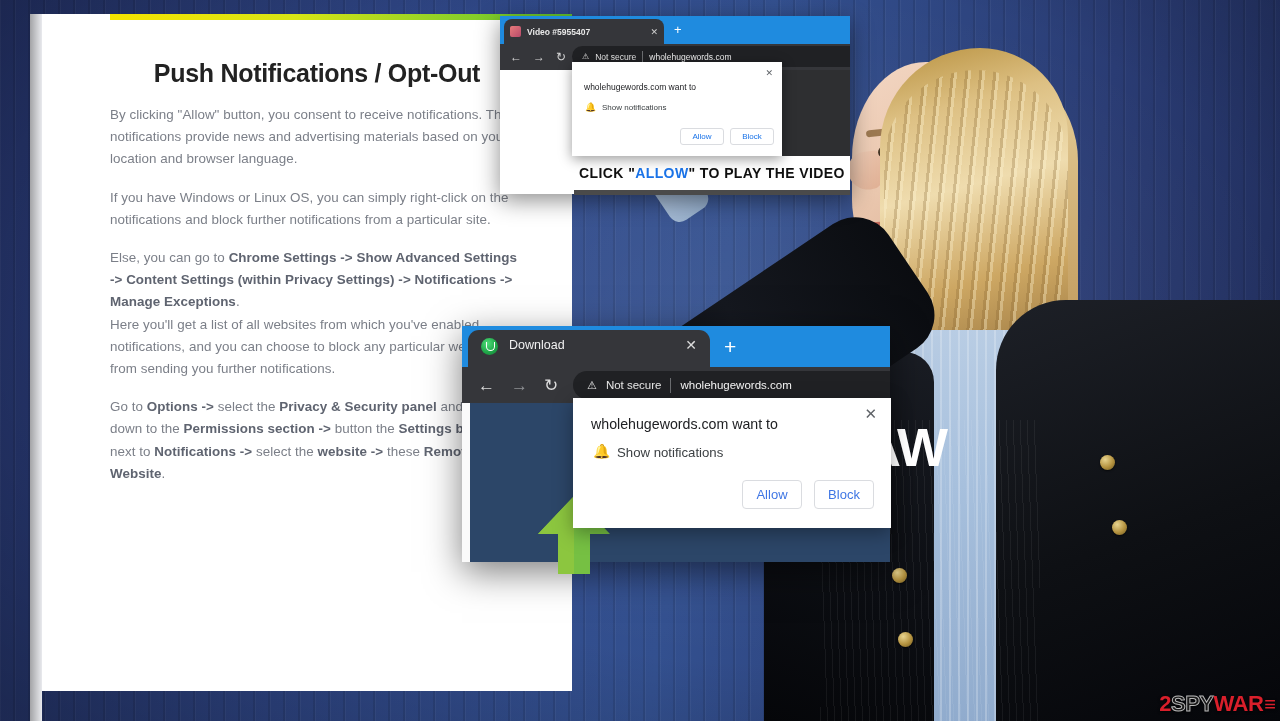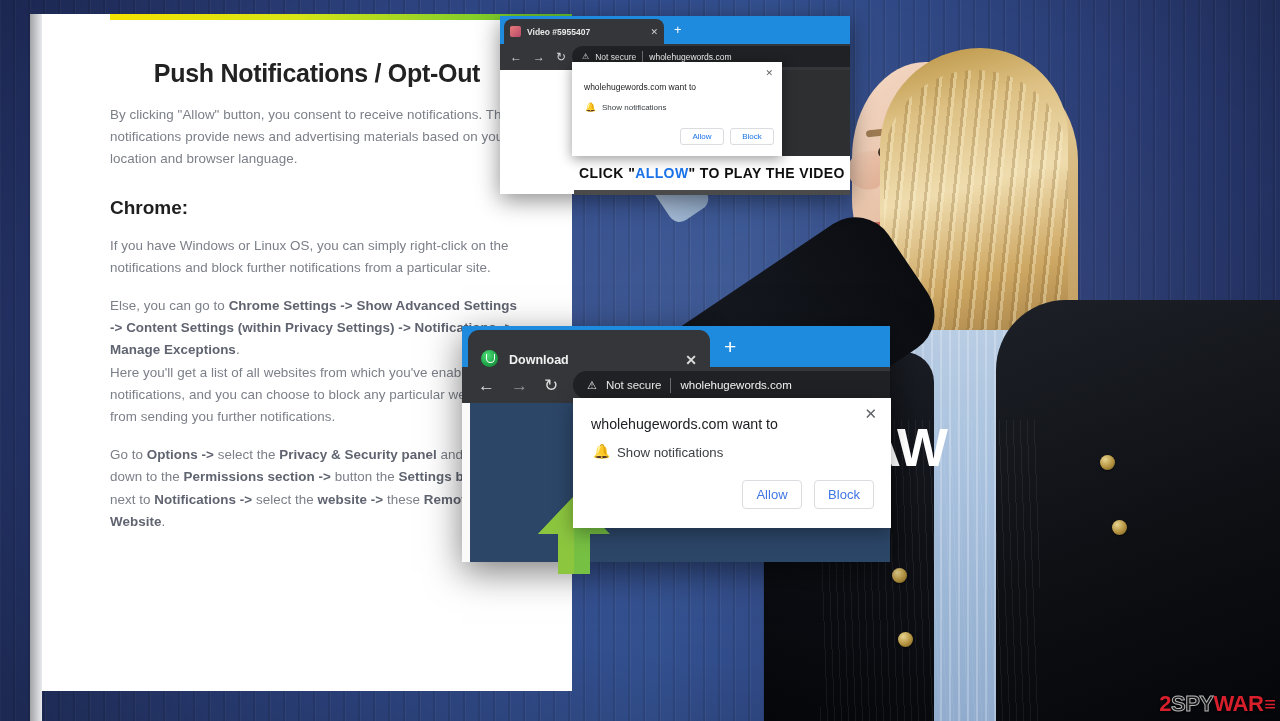--- a/index.html
+++ b/index.html
@@ -246,21 +246,21 @@
 
   
   .win-lg {
     position: absolute; left: 462px; top: 326px; width: 428px; height: 236px;
     box-shadow: 0 10px 34px rgba(0,0,0,.50);
   }
   .lg-tabstrip { position: absolute; left:0; top:0; width: 428px; height: 41px; background: #1f8bdf; }
   .lg-tab {
     position: absolute; left: 6px; top: 4px; width: 242px; height: 37px;
     background: #35363a; border-radius: 11px 11px 0 0;
-    display: flex; align-items: flex-end; padding: 0 13px; gap: 11px; font-weight: bold;
+    display: flex; align-items: flex-start; padding: 8px 13px; gap: 11px;
   }
   .lg-favicon {
     width: 17px; height: 17px; border-radius: 50%; flex: none;
     background: radial-gradient(circle at 38% 32%, #4fdd79 0%, #21a84a 55%, #148036 100%);
     position: relative;
   }
   .lg-favicon::after {
     content: ""; position: absolute; left: 5px; top: 4px; width: 7px; height: 8px;
     border: 1.6px solid #ffffff; border-top: none; border-radius: 0 0 5px 5px;
   }
@@ -362,21 +362,20 @@
 
   <div class="doc">
     <div class="doc-topbar"></div>
 
     <div class="doc-body">
 
       <h1 class="doc-h1">Push Notifications / Opt-Out</h1>
 
       <p class="doc-p">By clicking "Allow" button, you consent to receive notifications. The notifications provide news and advertising materials based on your location and browser language.</p>
 
-      <h2 class="doc-h2">Chrome:</h2>
       <p class="doc-p">If you have Windows or Linux OS, you can simply right-click on the notifications and block further notifications from a particular site.</p>
       <p class="doc-p"><span>Else, you can go to </span><b>Chrome Settings -&gt; Show Advanced Settings -&gt; Content Settings (within Privacy Settings) -&gt; Notifications -&gt; Manage Exceptions</b><span>.</span></p>
       <p class="doc-p tight">Here you'll get a list of all websites from which you've enabled notifications, and you can choose to block any particular website from sending you further notifications.</p>
 
       <p class="doc-p"><span>Go to </span><b>Options -&gt;</b><span> select the </span><b>Privacy &amp; Security panel</b><span> and scroll down to the </span><b>Permissions section -&gt;</b><span> button the </span><b>Settings button</b><span> next to </span><b>Notifications -&gt;</b><span> select the </span><b>website -&gt;</b><span> these </span><b>Remove Website</b><span>.</span></p>
 
 
     </div>
   </div>
 

